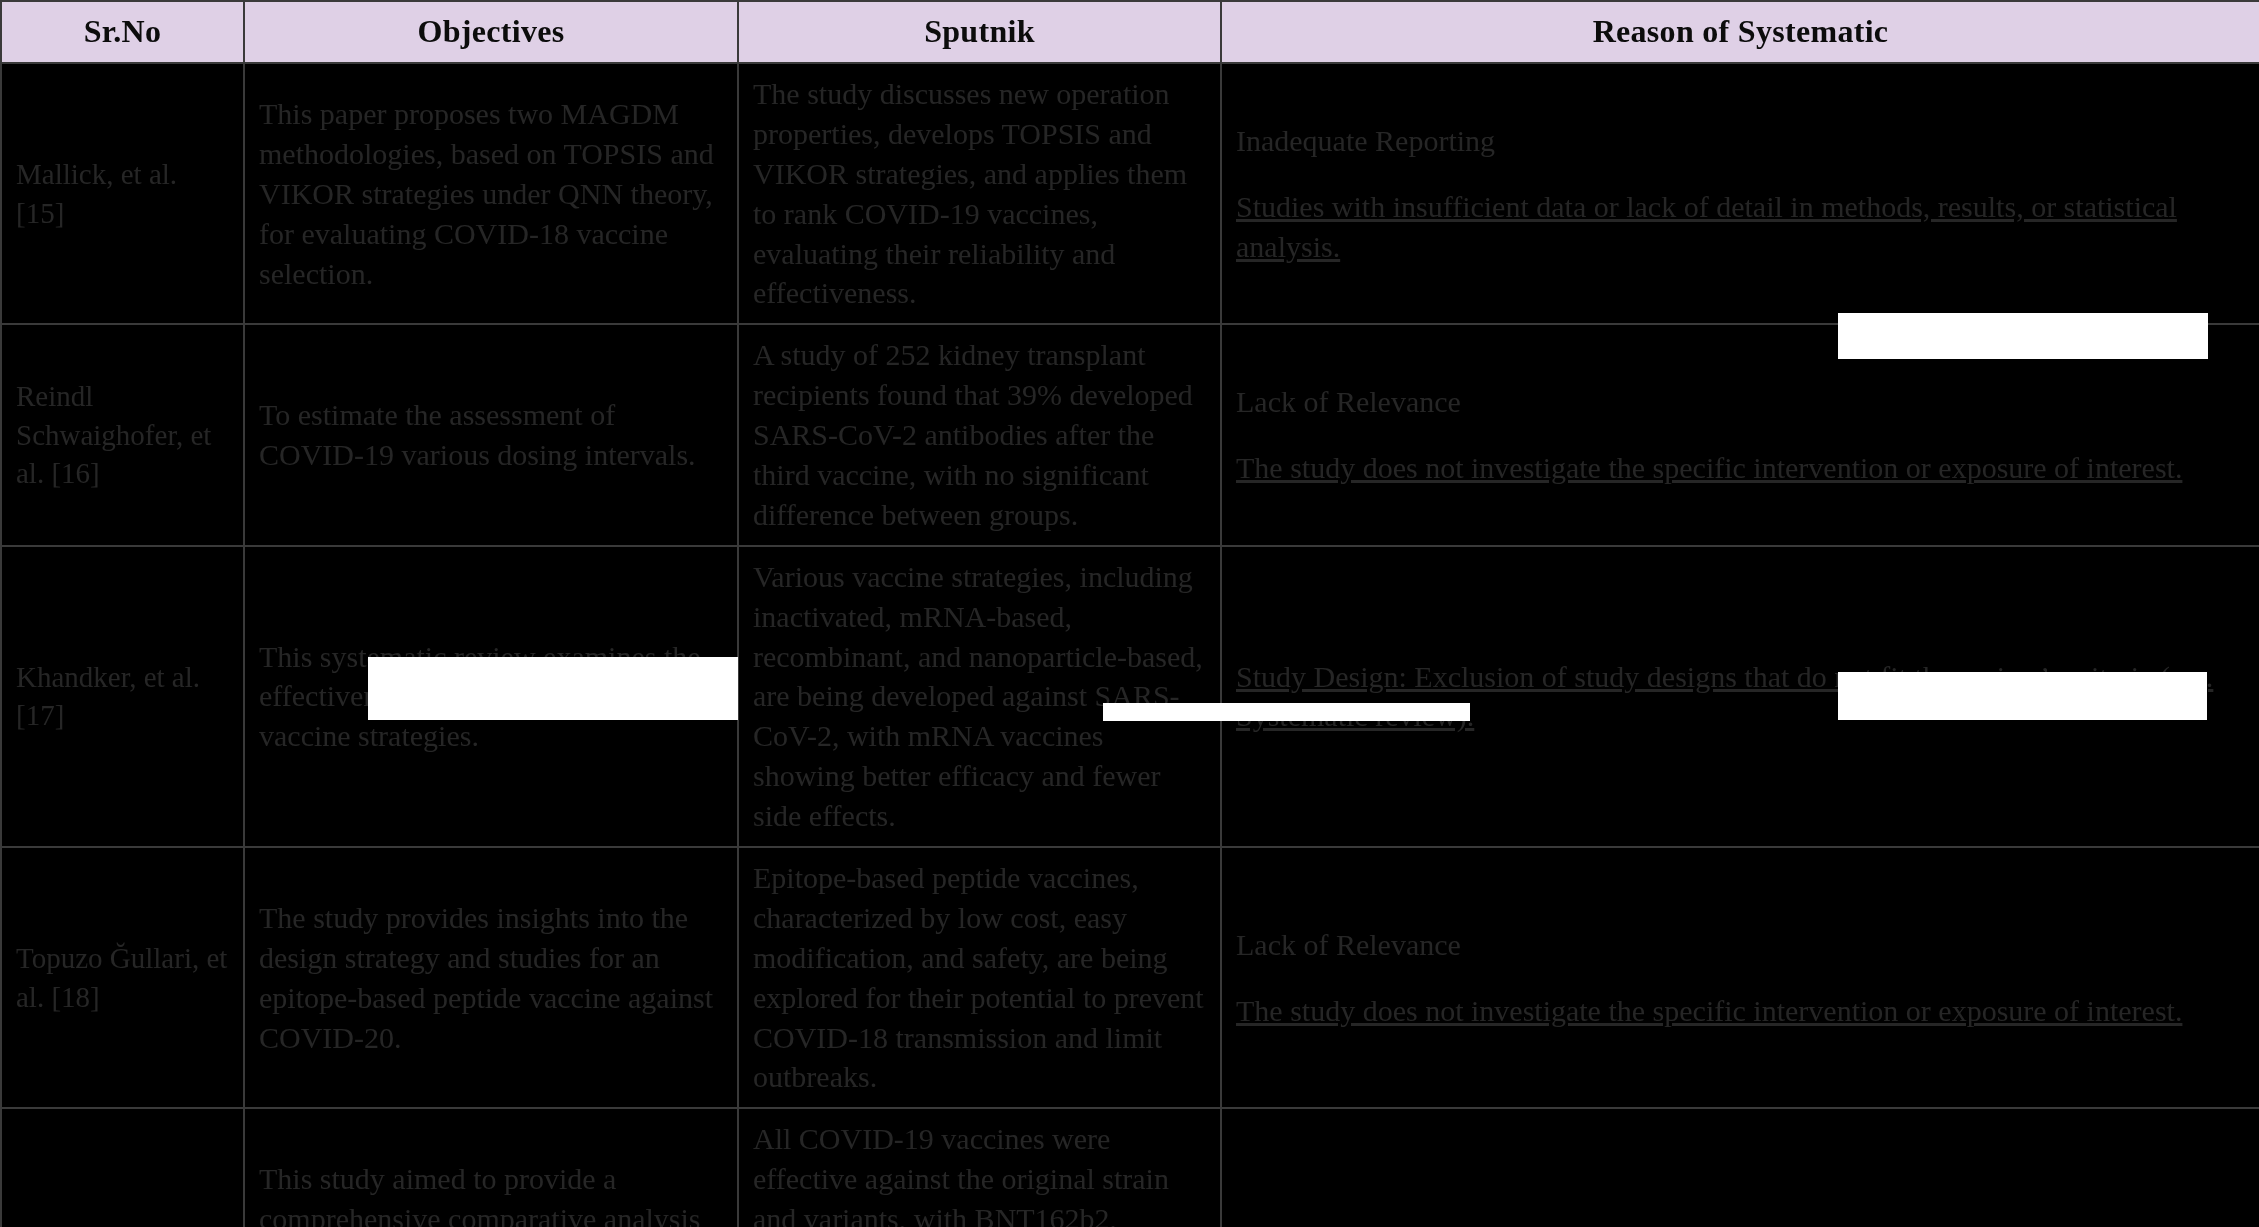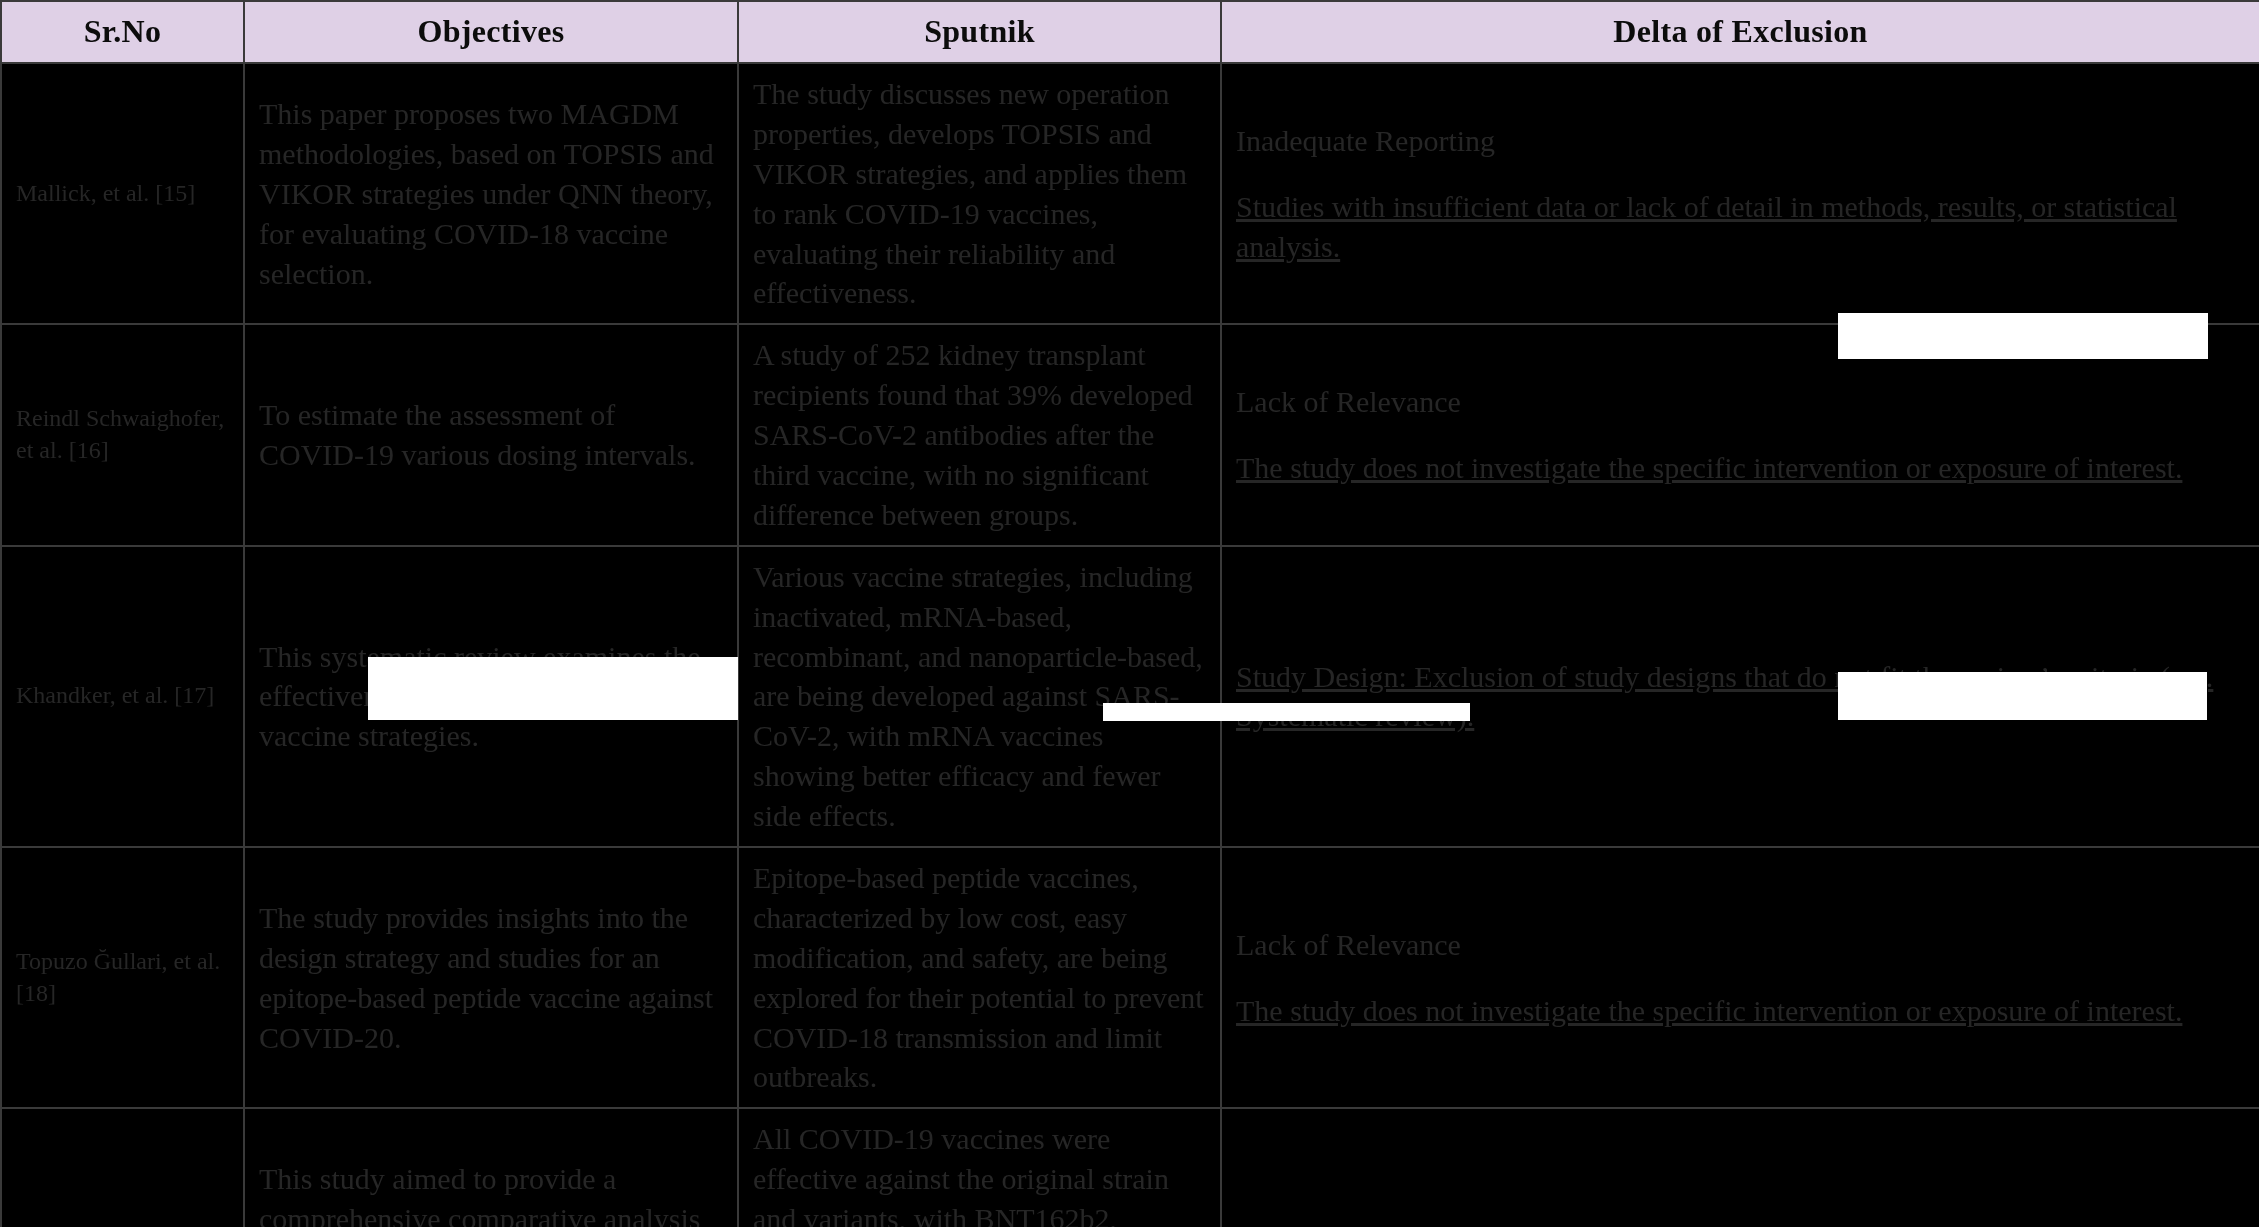--- a/index.html
+++ b/index.html
@@ -2,21 +2,21 @@
 <html><head>
 <meta charset="utf-8">
 <style>
   html,body{margin:0;padding:0;background:#000;}
   body{width:2259px;height:1227px;overflow:hidden;font-family:"Liberation Serif","DejaVu Serif",serif;}
   #table-wrap{position:relative;width:2259px;height:1227px;background:#000;}
   table.review-table{border-collapse:collapse;width:2259px;table-layout:fixed;background:#000;}
   table.review-table th,table.review-table td{border:2px solid #3a3a3a;vertical-align:middle;}
   thead th{background:#dfd0e6;color:#0c0c0c;font-weight:bold;font-size:32px;line-height:1.1;padding:8px 6px;height:44px;border-color:#555;letter-spacing:.3px;}
   tbody td{color:#262626;font-size:30px;line-height:1.33;padding:10px 14px;}
-  tbody td.c-sr{font-size:24px;}
+  tbody td.c-sr{font-size:29px;}
   .col-sr{width:243px;}
   .col-obj{width:494px;}
   .col-find{width:483px;}
   .col-reason{width:1039px;}
   .reason-title{display:block;margin-bottom:26px;}
   .reason-body{display:block;text-decoration:underline;}
   .redaction{position:absolute;background:#ffffff;z-index:40;}
   tbody tr{background:#000;}
 </style>
 </head>
@@ -29,21 +29,21 @@
       <col class="col-sr">
         <col class="col-obj">
         <col class="col-find">
         <col class="col-reason">
     </colgroup>
     <thead>
       <tr>
         <th>Sr.No</th>
         <th>Objectives</th>
         <th>Sputnik</th>
-        <th>Delta of Exclusion</th>
+        <th>Reason of Systematic</th>
       </tr>
     </thead>
     <tbody>
 
       <tr>
         <td class="c-sr">Mallick, et al. [15]</td>
         <td>This paper proposes two MAGDM methodologies, based on TOPSIS and VIKOR strategies under QNN theory, for evaluating COVID-18 vaccine selection.</td>
         <td>The study discusses new operation properties, develops TOPSIS and VIKOR strategies, and applies them to rank COVID-19 vaccines, evaluating their reliability and effectiveness.</td>
         <td>
           <span class="reason-title">Inadequate Reporting</span>

